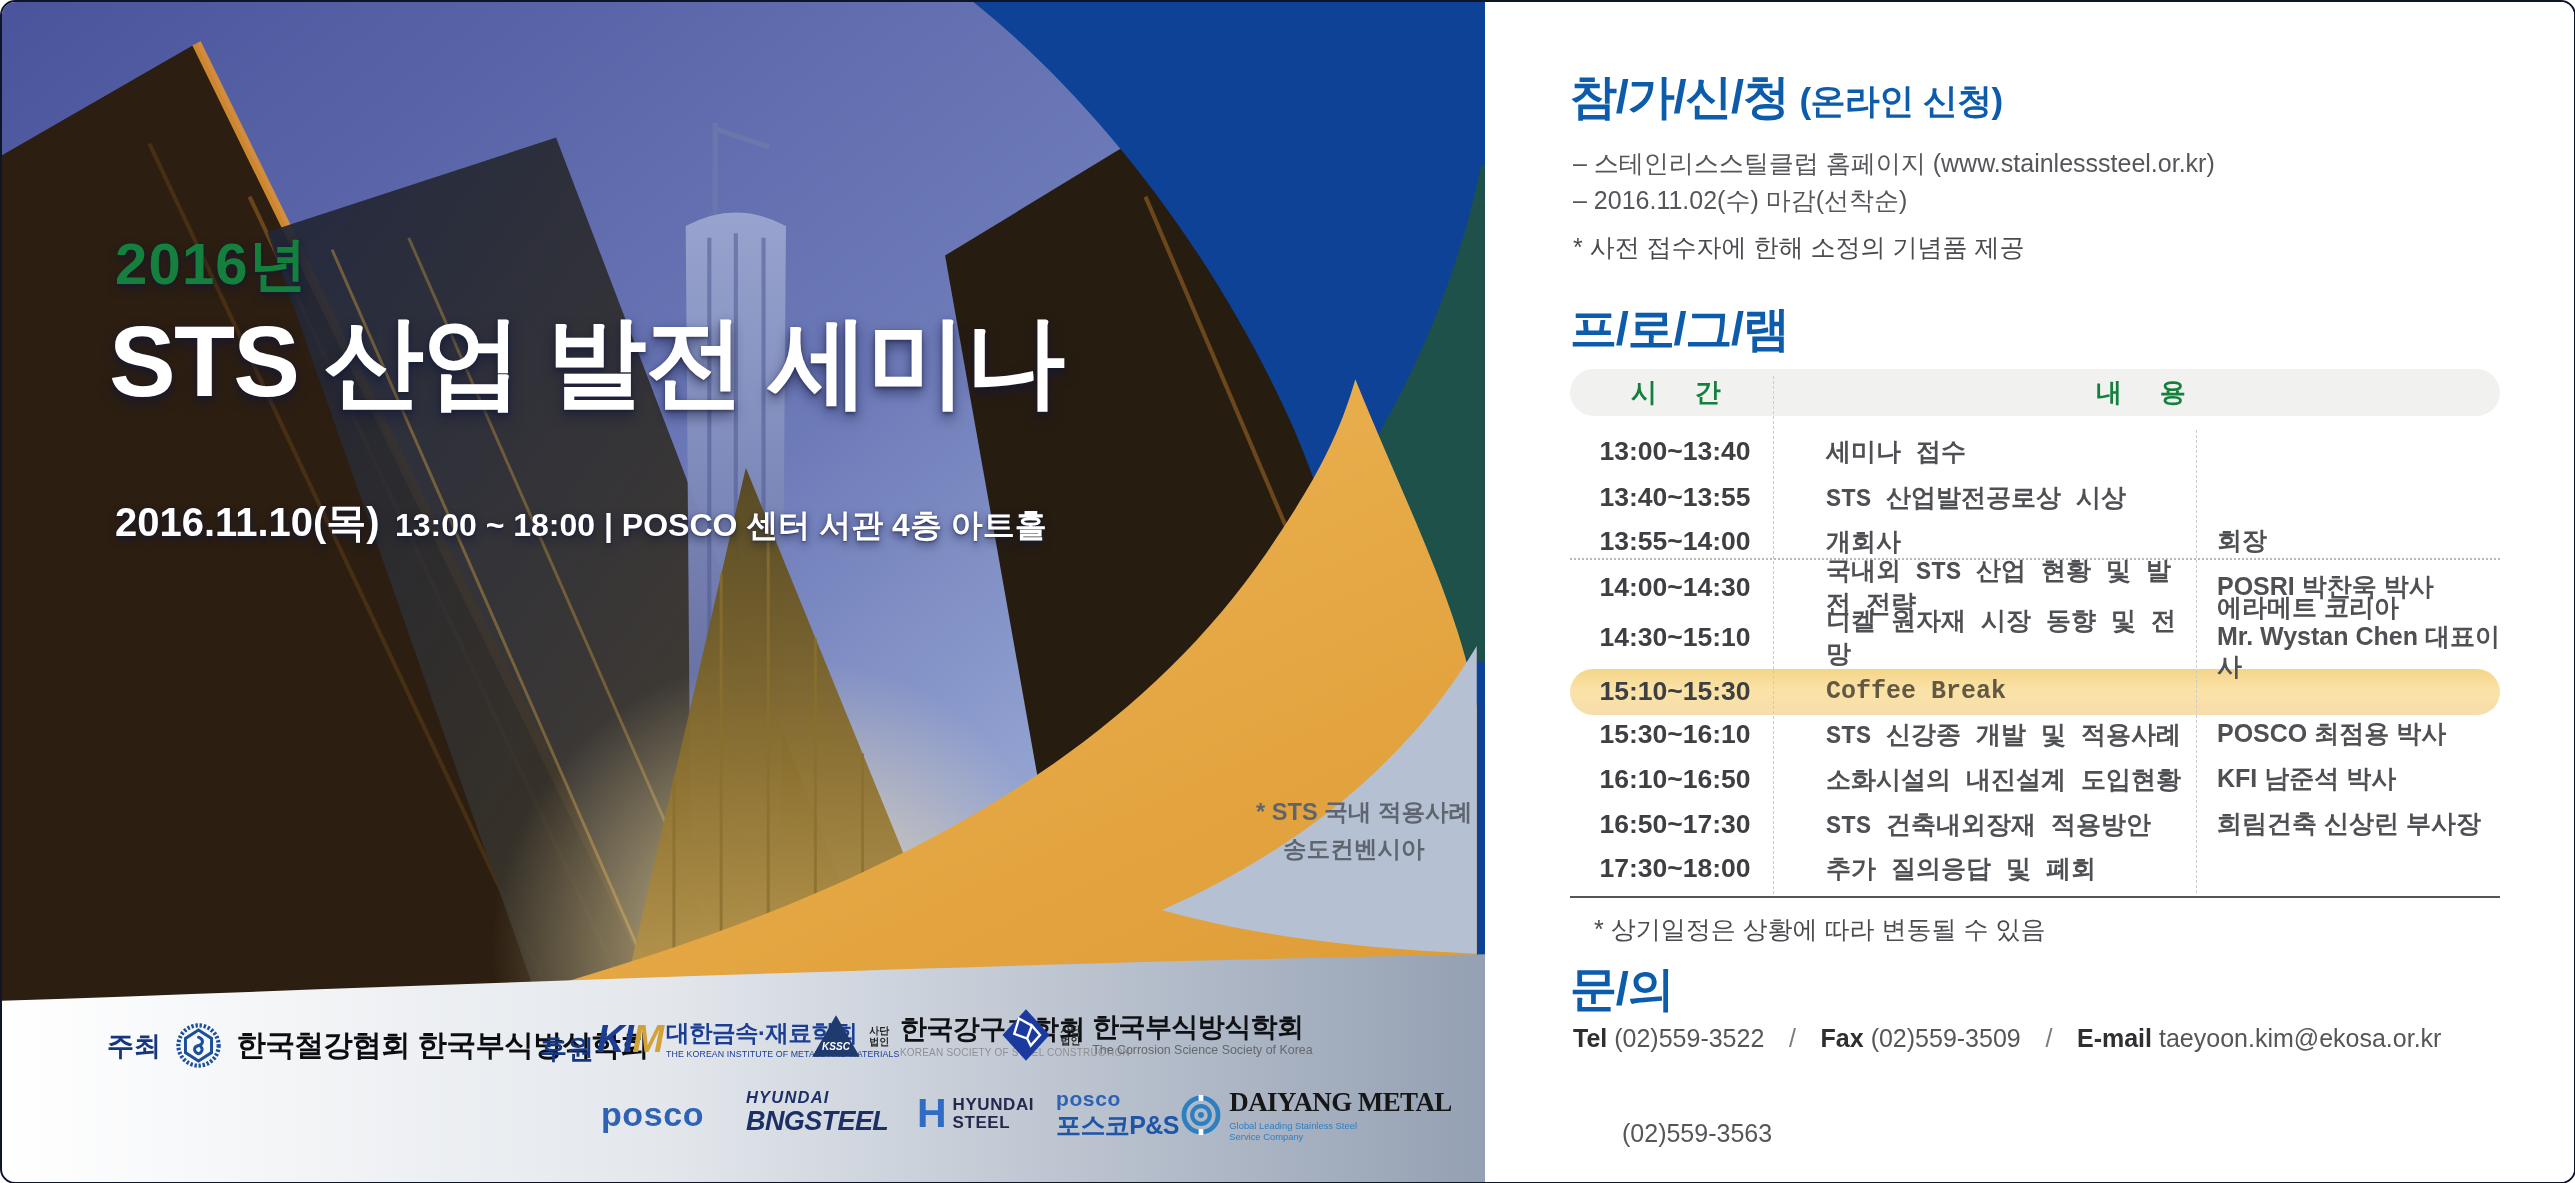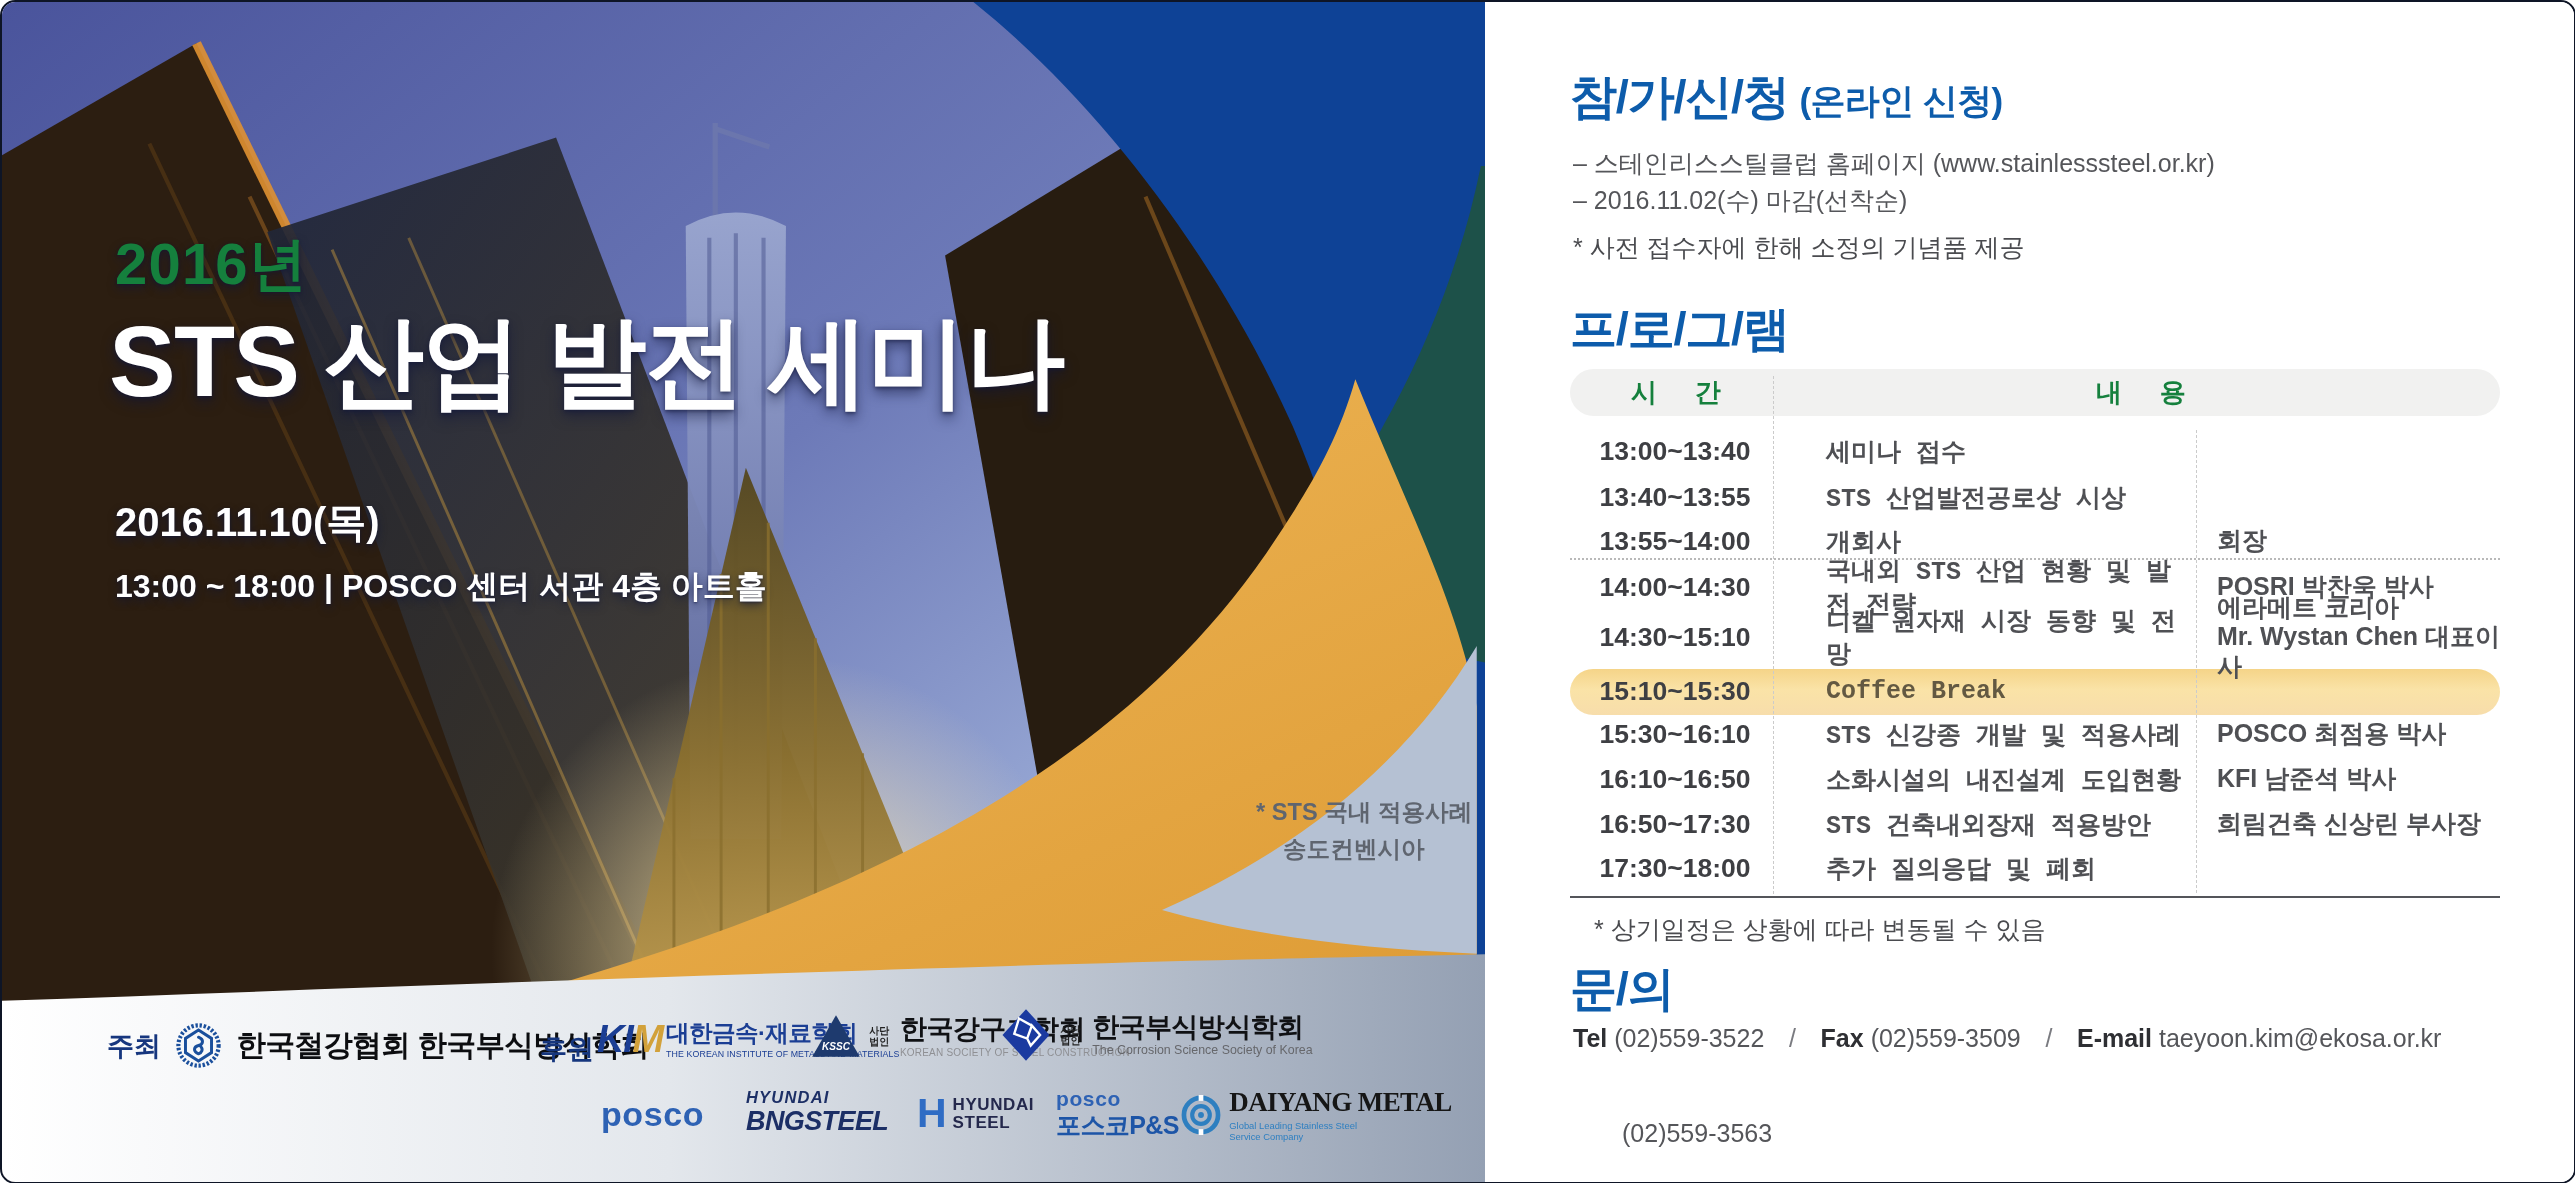--- a/index.html
+++ b/index.html
@@ -9,21 +9,21 @@
 
   
   .left-panel{position:absolute;left:0;top:0;width:1483px;height:1184px;overflow:hidden;}
   .left-panel svg.art{position:absolute;left:0;top:0;width:100%;height:100%;display:block;}
   .hero-year{position:absolute;left:113px;top:212px;font-size:58px;font-weight:800;color:#15803d;
     text-shadow:0 4.1px 9.4px rgba(18,24,58,.6),0 1.2px 2.4px rgba(18,24,58,.55);letter-spacing:1.2px;margin-top:12px;}
   .hero-title{position:absolute;left:107px;top:294px;font-size:100px;font-weight:800;color:#ffffff;
     letter-spacing:-1.8px;white-space:nowrap;
     text-shadow:0 5.9px 13px rgba(18,24,58,.6),0 1.8px 3.5px rgba(18,24,58,.55);}
   .hero-date{position:absolute;left:113px;top:493px;display:flex;align-items:baseline;gap:15.3px;color:#ffffff;
-    text-shadow:0 3.5px 8.3px rgba(18,24,58,.65),0 1.2px 2.4px rgba(18,24,58,.6);white-space:nowrap;flex-direction:column;}
+    text-shadow:0 3.5px 8.3px rgba(18,24,58,.65),0 1.2px 2.4px rgba(18,24,58,.6);white-space:nowrap;}
   .hero-date .d1{font-size:40px;font-weight:800;}
   .hero-date .d2{font-size:32px;font-weight:600;}
   .photo-caption{position:absolute;left:1254px;top:792px;font-size:23.6px;line-height:1.55;
     color:#5f656f;font-weight:600;}
   .photo-caption .cap2{padding-left:27px;}
 
   
   .host-group{position:absolute;left:105px;top:1021px;display:flex;align-items:center;gap:15.3px;}
   .label-navy{font-size:27px;font-weight:700;color:#16367e;}
   .host-name{font-size:29.5px;font-weight:800;color:#0c0d10;letter-spacing:-0.6px;}

